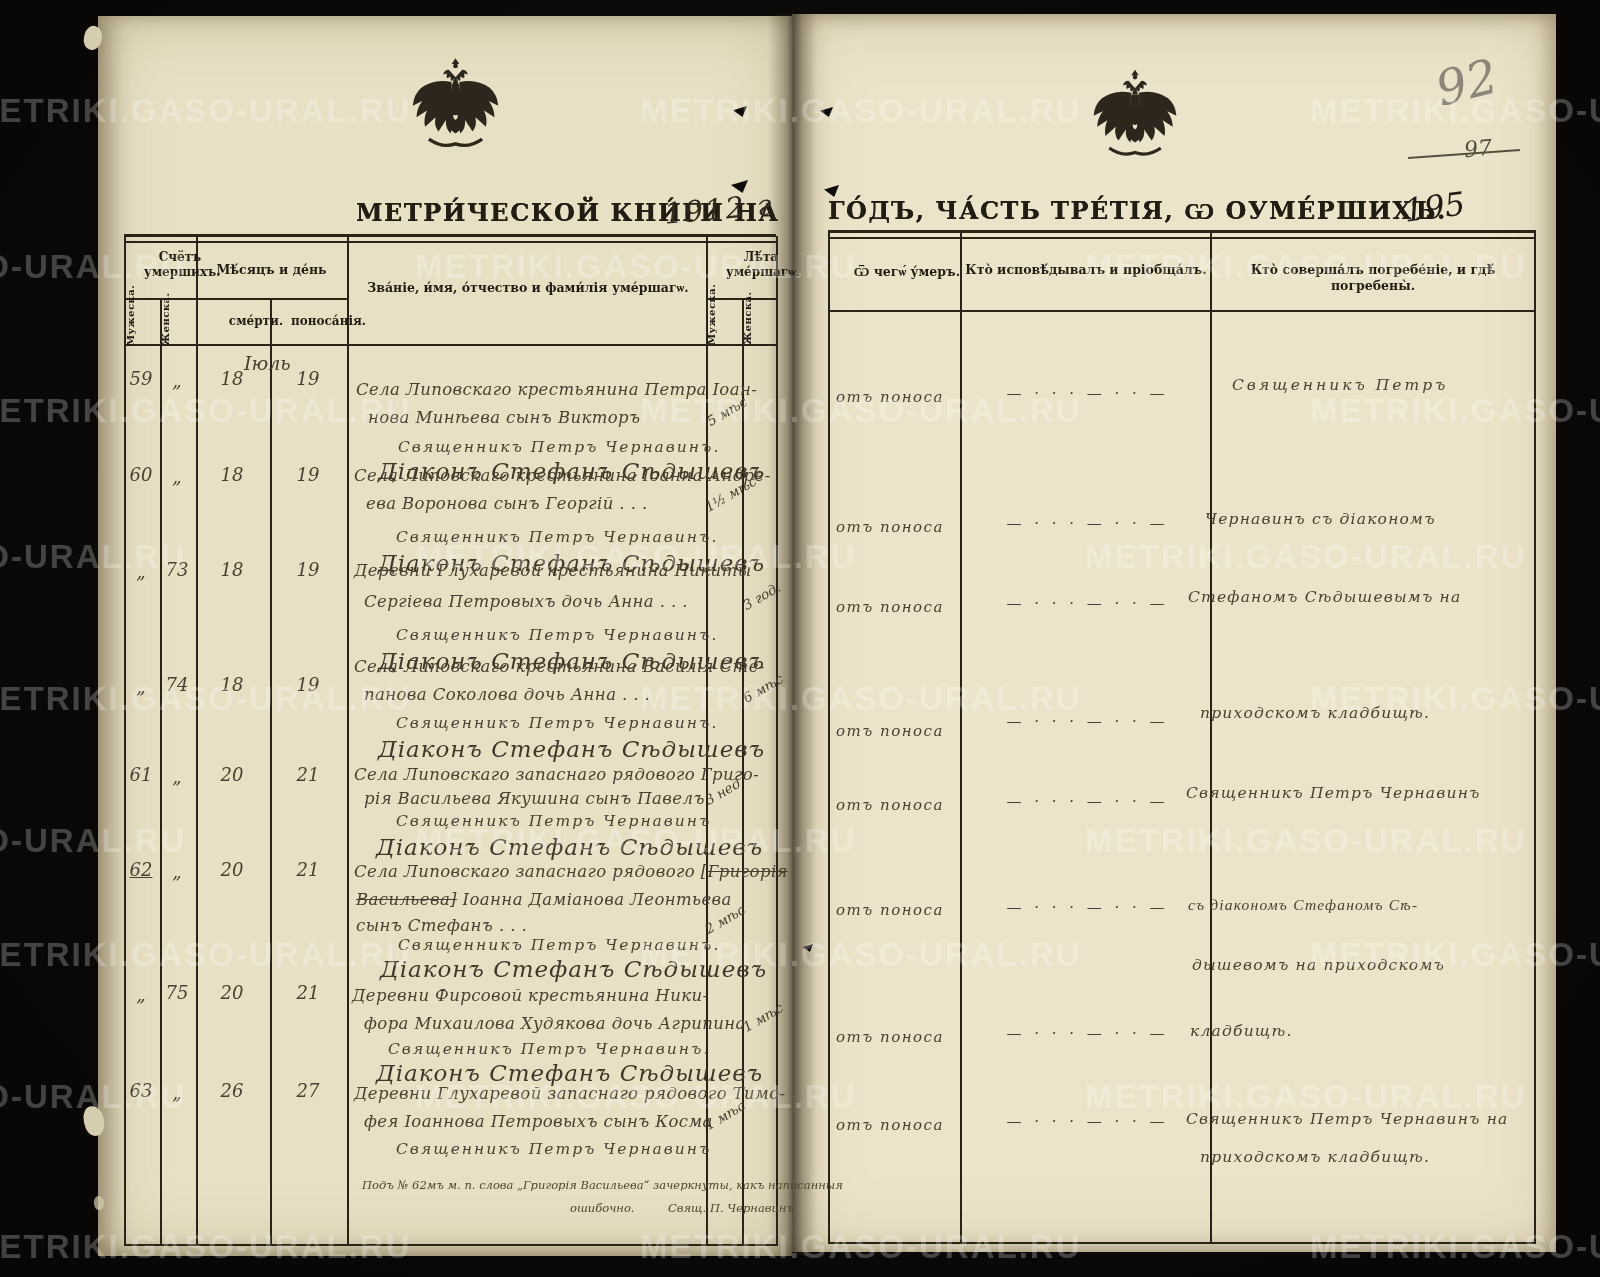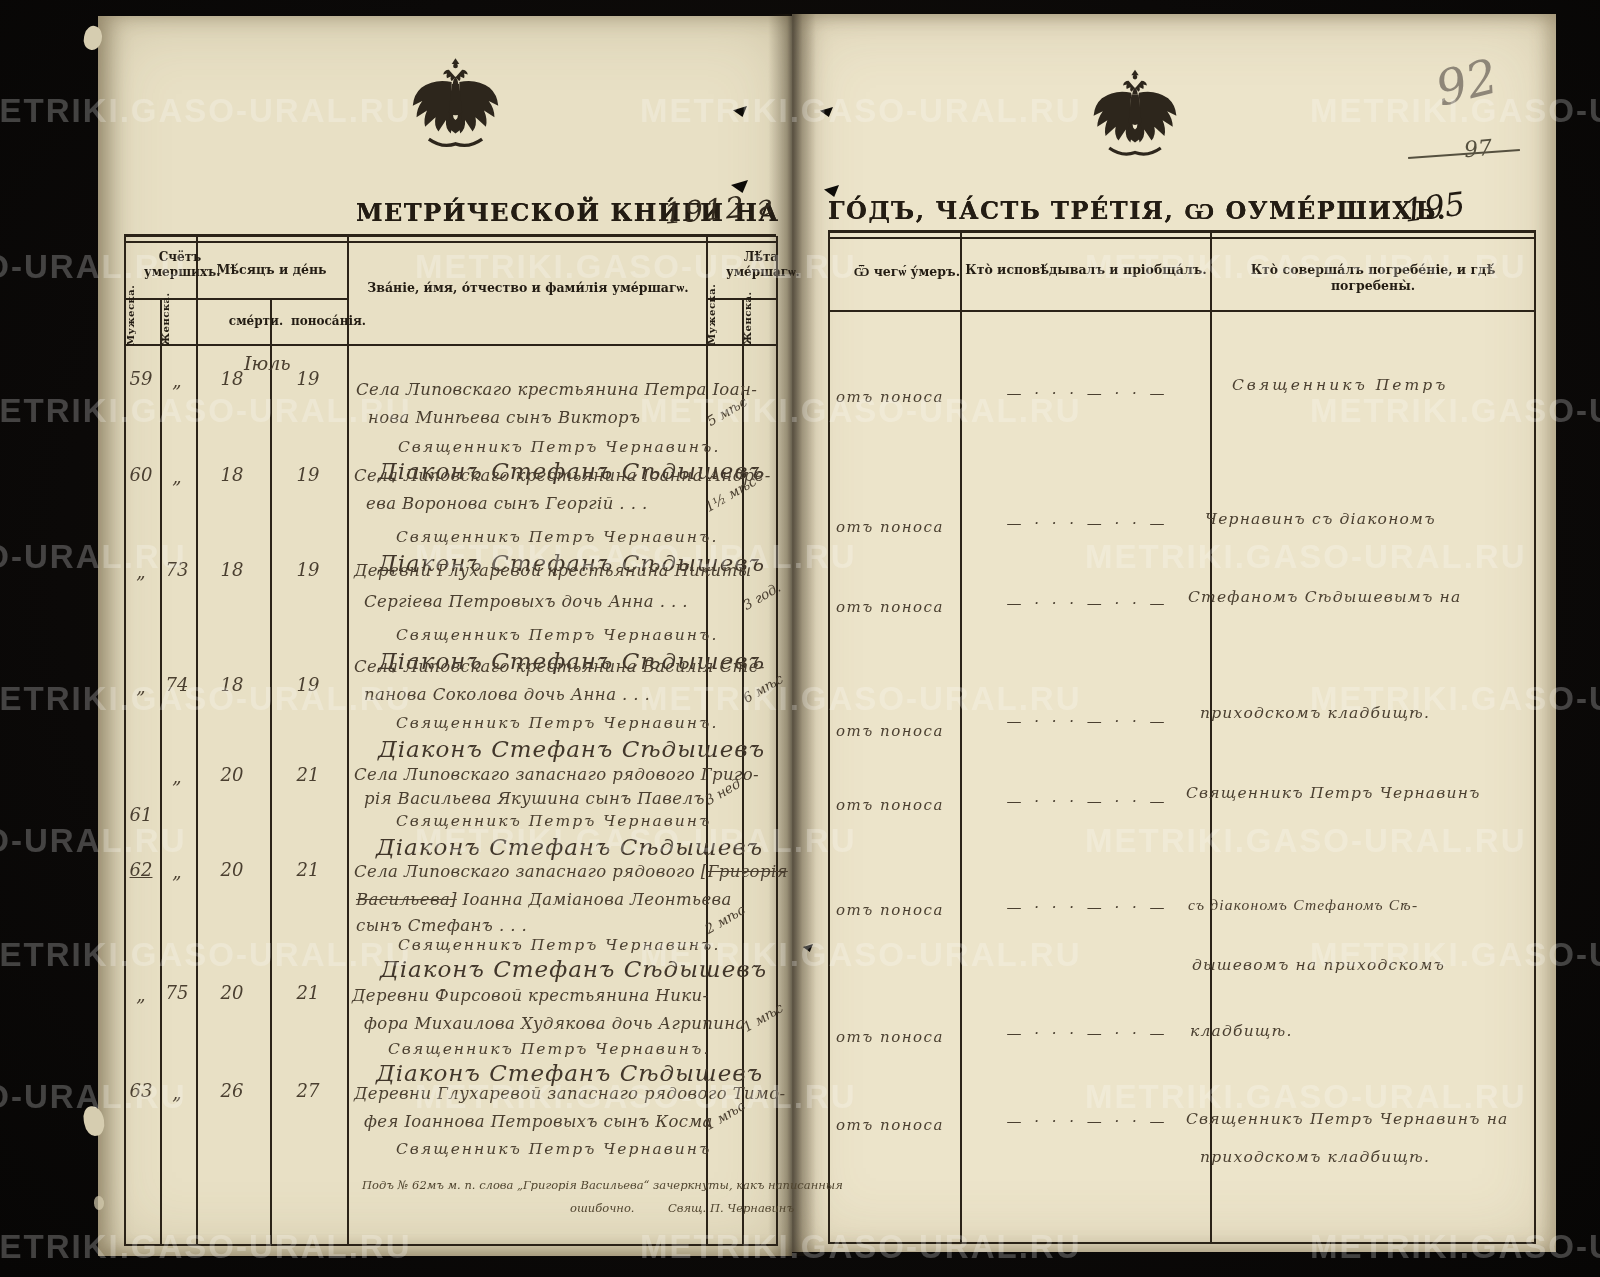--- a/index.html
+++ b/index.html
@@ -189,21 +189,21 @@
   <span class="hw num" style="left:124px;top:676px;width:34px;">„</span>
   <span class="hw num" style="left:160px;top:674px;width:34px;">74</span>
   <span class="hw num" style="left:196px;top:674px;width:72px;">18</span>
   <span class="hw num" style="left:270px;top:674px;width:76px;">19</span>
   <span class="hw line" style="left:354px;top:657px;">Села Липовскаго крестьянина Василія Сте-</span>
   <span class="hw line" style="left:364px;top:685px;">панова Соколова дочь Анна . . .</span>
   <span class="hw age" style="left:744px;top:691px;">6 мѣс</span>
   <span class="hw priest" style="left:396px;top:714px;">Священникъ Петръ Чернавинъ.</span>
   <span class="hw deacon" style="left:378px;top:736px;">Діаконъ Стефанъ Сѣдышевъ</span>
 
-  <span class="hw num" style="left:124px;top:764px;width:34px;margin-top:40px;">61</span>
+  <span class="hw num" style="left:124px;top:764px;width:34px;">61</span>
   <span class="hw num" style="left:160px;top:766px;width:34px;">„</span>
   <span class="hw num" style="left:196px;top:764px;width:72px;">20</span>
   <span class="hw num" style="left:270px;top:764px;width:76px;">21</span>
   <span class="hw line" style="left:354px;top:765px;">Села Липовскаго запаснаго рядового Григо-</span>
   <span class="hw line" style="left:364px;top:789px;">рія Васильева Якушина сынъ Павелъ</span>
   <span class="hw age" style="left:706px;top:793px;">3 нед</span>
   <span class="hw priest" style="left:396px;top:812px;">Священникъ Петръ Чернавинъ</span>
   <span class="hw deacon" style="left:376px;top:834px;">Діаконъ Стефанъ Сѣдышевъ</span>
 
   <span class="hw num" style="left:124px;top:859px;width:34px;text-decoration:underline;">62</span>

